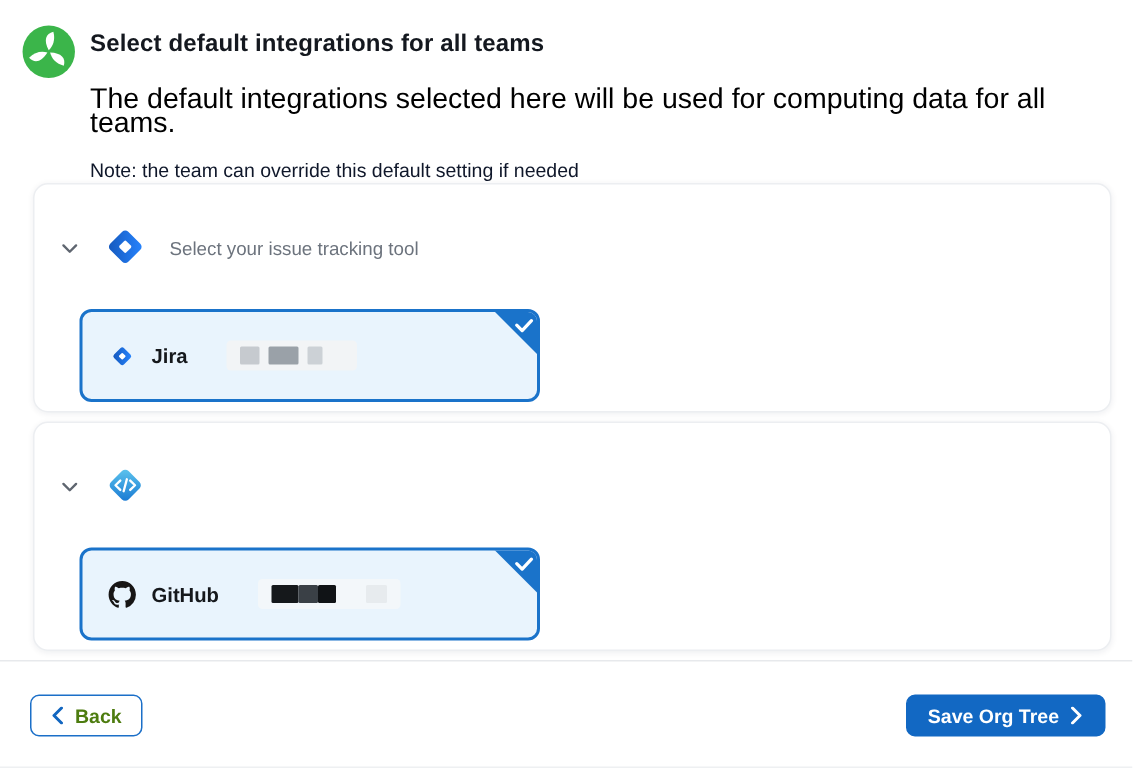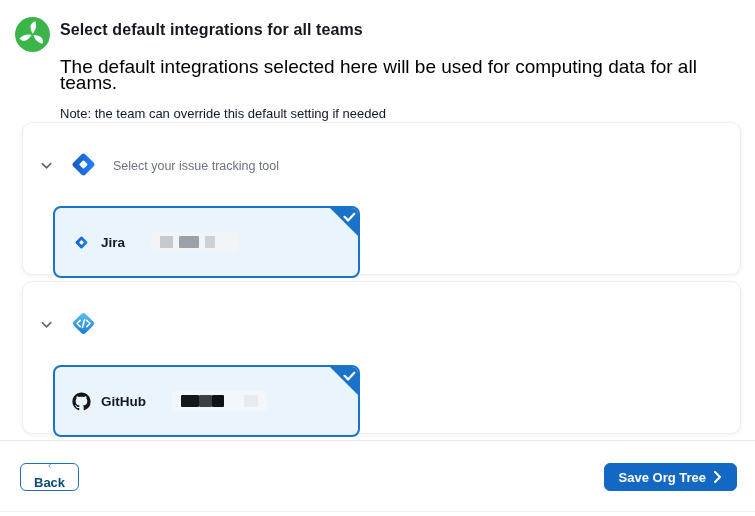--- a/index.html
+++ b/index.html
@@ -40,21 +40,21 @@
   .provider-icon { width: 35px; height: 35px; flex: 0 0 auto; margin-top: 4px; }
   .titles { margin-left: 3px; }
   .title-row { display: flex; align-items: center; gap: 7px; }
   .section-title { font-size: 15px; font-weight: 700; color: #14171c; letter-spacing: .1px; }
   .check-badge { width: 17px; height: 17px; display: block; }
   .section-sub { margin-top: 7px; font-size: 12.5px; color: #6c737d; }
 
   
   .chip {
     position: relative;
-    width: 307px; height: 72px;
+    width: 307px; height: 62px;
     margin: 24px 0 0 18px;
     background: #e9f4fd;
     border: 2px solid #1a73ca;
     border-radius: 8px;
     display: flex; align-items: center;
     padding-left: 17px;
     overflow: hidden;
     cursor: pointer;
   }
   .chip .opt-icon { width: 19px; height: 19px; flex: 0 0 auto; }
@@ -75,21 +75,21 @@
     margin-top: 4px;
     border-top: 1px solid #e7e9ec;
     padding: 22px 18px 0 20px;
     display: flex; justify-content: space-between; align-items: flex-start;
   }
   .btn {
     display: inline-flex; align-items: center; gap: 7px;
     height: 28px; border-radius: 6px; font-family: inherit;
     font-size: 13px; font-weight: 700; cursor: pointer; padding: 0 13px;
   }
-  .btn-back { background: #fff; border: 1.5px solid #1b6fc8; color: #0c4a6e; flex-direction: column; }
+  .btn-back { background: #fff; border: 1.5px solid #1b6fc8; color: #4d7c0f; }
   .btn-save { background: #1268c3; border: 1px solid #1268c3; color: #ffffff; padding: 0 14px; }
   .btn svg { display: block; }
 
   .bottom-rule { position: absolute; left: 0; right: 0; bottom: 4px; border-top: 1px solid #eef0f2; }
 </style>
 </head>
 <body>
 
 <svg width="0" height="0" style="position:absolute">
   <defs>

